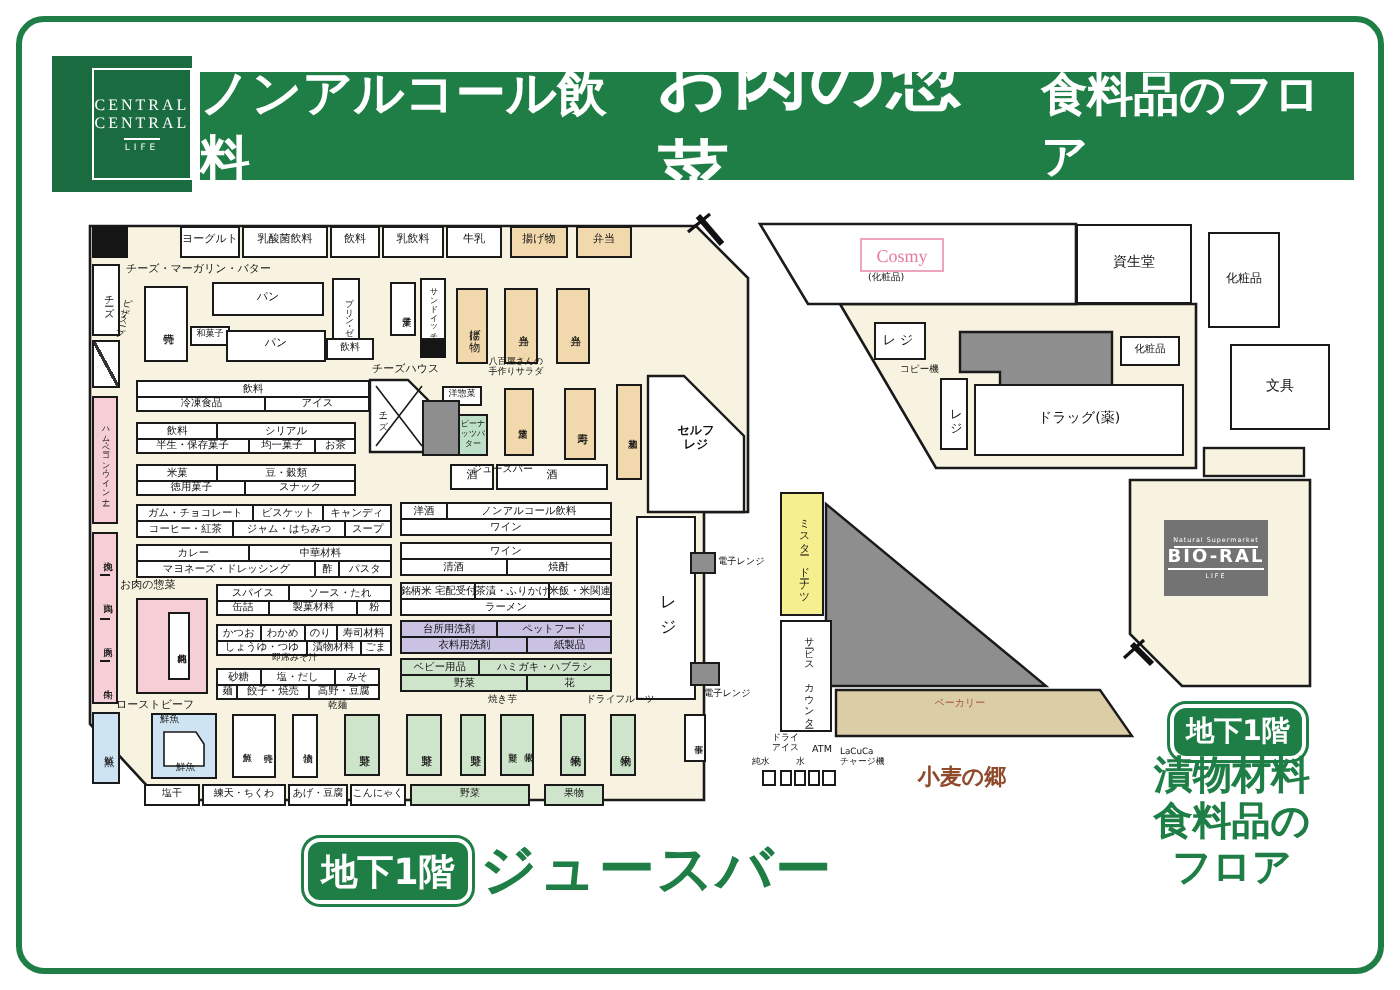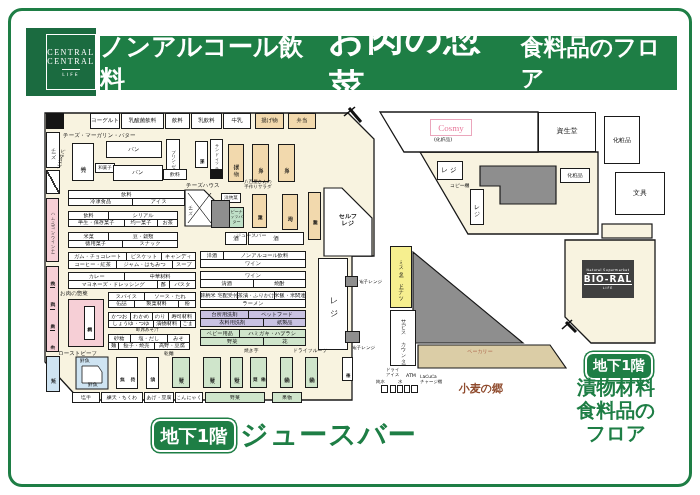--- a/index.html
+++ b/index.html
@@ -30,21 +30,21 @@
   .shelf.pur .scell{background:#c9c2e2;}
   .shelf.grn .scell{background:#cfe5cb;}
   .pair{display:flex;padding:0;}
   .pair span{flex:1;display:flex;align-items:center;justify-content:center;writing-mode:vertical-rl;text-orientation:upright;font-size:4.6px;}
   .pair span + span{border-left:1px solid #1a1a1a;}
   .mcells{display:flex;flex-direction:column;padding:0;}
   .mcells span{flex:1;display:flex;align-items:center;justify-content:center;writing-mode:vertical-rl;text-orientation:upright;font-size:4.8px;}
   .mcells span + span{border-top:1px solid #1a1a1a;}
   
   .cosmy{position:absolute;left:430px;top:119px;width:40px;height:15px;border:1px solid #eba6bc;color:#e87a9c;font-family:"Liberation Serif",serif;font-size:9px;display:flex;align-items:center;justify-content:center;z-index:4;background:#fff;}
-  .bioral{position:absolute;left:582px;top:260px;width:52px;height:38px;background:#404040;color:#fff;display:flex;flex-direction:column;align-items:center;justify-content:center;z-index:4;text-align:center;}
+  .bioral{position:absolute;left:582px;top:260px;width:52px;height:38px;background:#737373;color:#fff;display:flex;flex-direction:column;align-items:center;justify-content:center;z-index:4;text-align:center;}
   .bio-top{font-size:3.2px;letter-spacing:0.5px;border-bottom:0.5px solid #fff;padding-bottom:1px;}
   .bio-main{font-size:9px;font-weight:bold;letter-spacing:1px;border-bottom:0.5px solid #fff;}
   .bio-sub{font-size:3.2px;letter-spacing:1px;margin-top:1px;}
   .bakery-lbl{position:absolute;left:430px;top:348px;width:100px;text-align:center;z-index:4;color:#a6523a;font-size:5px;}
   .bakery-name{position:absolute;left:426px;top:353px;width:110px;text-align:center;z-index:4;color:#8f4a2c;font-size:11px;font-weight:bold;font-family:"Liberation Serif",serif;margin-top:28px;}
   
   .pill{position:absolute;background:#1e7e45;color:#fff;border:2px solid #fff;box-shadow:0 0 0 1.5px #1e7e45;border-radius:8px;display:flex;align-items:center;justify-content:center;font-weight:900;z-index:5;}
   .foot-c-text{position:absolute;left:240px;top:416px;font-size:28px;font-weight:900;color:#1e7e45;z-index:5;letter-spacing:1px;}
   .foot-r-text{position:absolute;left:566px;top:377px;width:100px;text-align:center;font-size:19.5px;font-weight:900;color:#1e7e45;line-height:1.17;white-space:pre-line;z-index:5;}
 </style>
@@ -340,20 +340,21 @@
 
   <div class="cosmy">Cosmy</div>
   <div class="lbl" style="left:434px;top:137px;font-size:4.8px;">(化粧品)</div>
   <div class="box" style="left:538px;top:112px;width:58px;height:40px;font-size:7px;">資生堂</div>
   <div class="box" style="left:604px;top:116px;width:36px;height:48px;font-size:6px;">化粧品</div>
   <div class="box" style="left:615px;top:172px;width:50px;height:43px;font-size:7px;">文具</div>
   <div class="box" style="left:437px;top:161px;width:26px;height:19px;font-size:6.5px;letter-spacing:2px;">レジ</div>
   <div class="lbl" style="left:450px;top:183px;font-size:4.8px;">コピー機</div>
   <div class="box" style="left:560px;top:168px;width:30px;height:15px;font-size:5.2px;">化粧品</div>
   <div class="box vx" style="left:470px;top:189px;width:14px;height:36px;font-size:6px;">レジ</div>
+  <div class="box" style="left:487px;top:192px;width:105px;height:36px;font-size:7px;">ドラッグ(薬)</div>
   <div class="bioral">
     <div class="bio-top">Natural Supermarket</div>
     <div class="bio-main">BIO-RAL</div>
     <div class="bio-sub">LIFE</div>
   </div>
 
   <div class="pill" style="left:152px;top:419px;width:80px;height:29px;font-size:18px;">地下1階</div>
   <div class="foot-c-text">ジュースバー</div>
   <div class="pill" style="left:585px;top:352px;width:64px;height:24px;font-size:14px;">地下1階</div>
   <div class="foot-r-text">漬物材料

